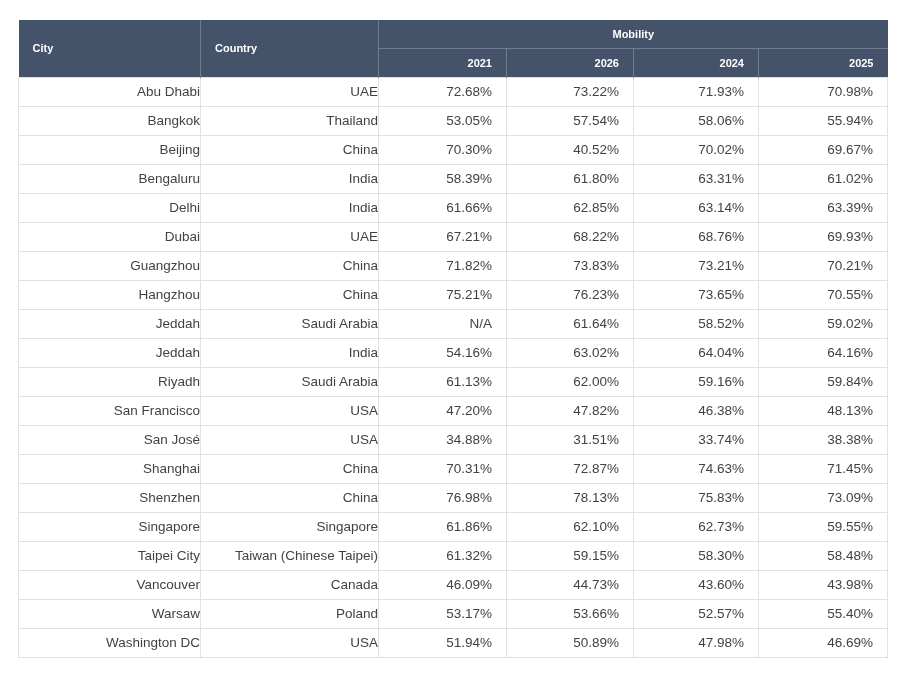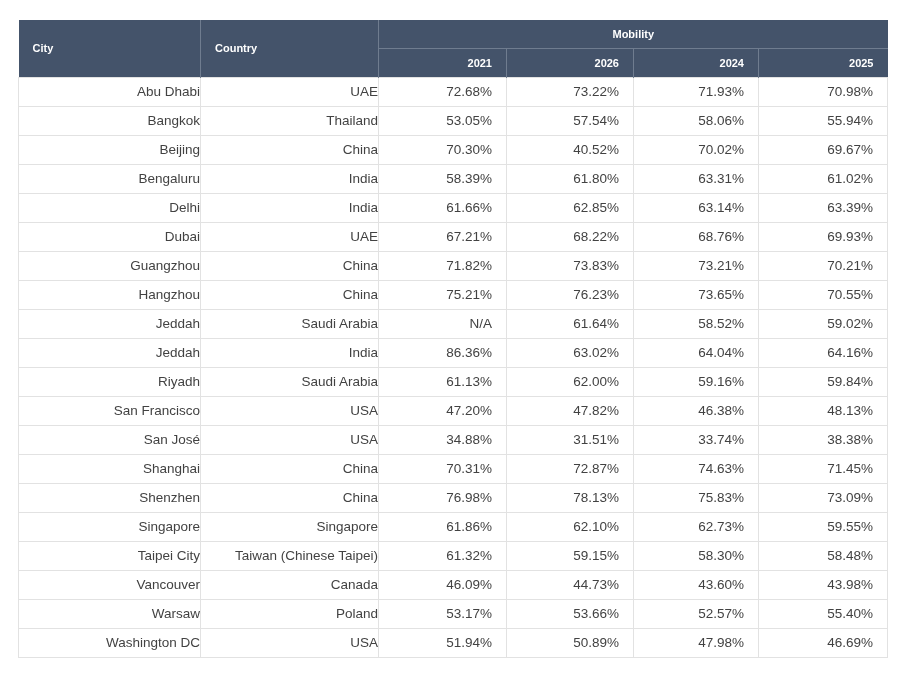--- a/index.html
+++ b/index.html
@@ -165,21 +165,21 @@
           <td class="city">Jeddah</td>
           <td class="country">Saudi Arabia</td>
           <td class="val">N/A</td>
           <td class="val">61.64%</td>
           <td class="val">58.52%</td>
           <td class="val">59.02%</td>
         </tr>
         <tr>
           <td class="city">Jeddah</td>
           <td class="country">India</td>
-          <td class="val">86.36%</td>
+          <td class="val">54.16%</td>
           <td class="val">63.02%</td>
           <td class="val">64.04%</td>
           <td class="val">64.16%</td>
         </tr>
         <tr>
           <td class="city">Riyadh</td>
           <td class="country">Saudi Arabia</td>
           <td class="val">61.13%</td>
           <td class="val">62.00%</td>
           <td class="val">59.16%</td>

